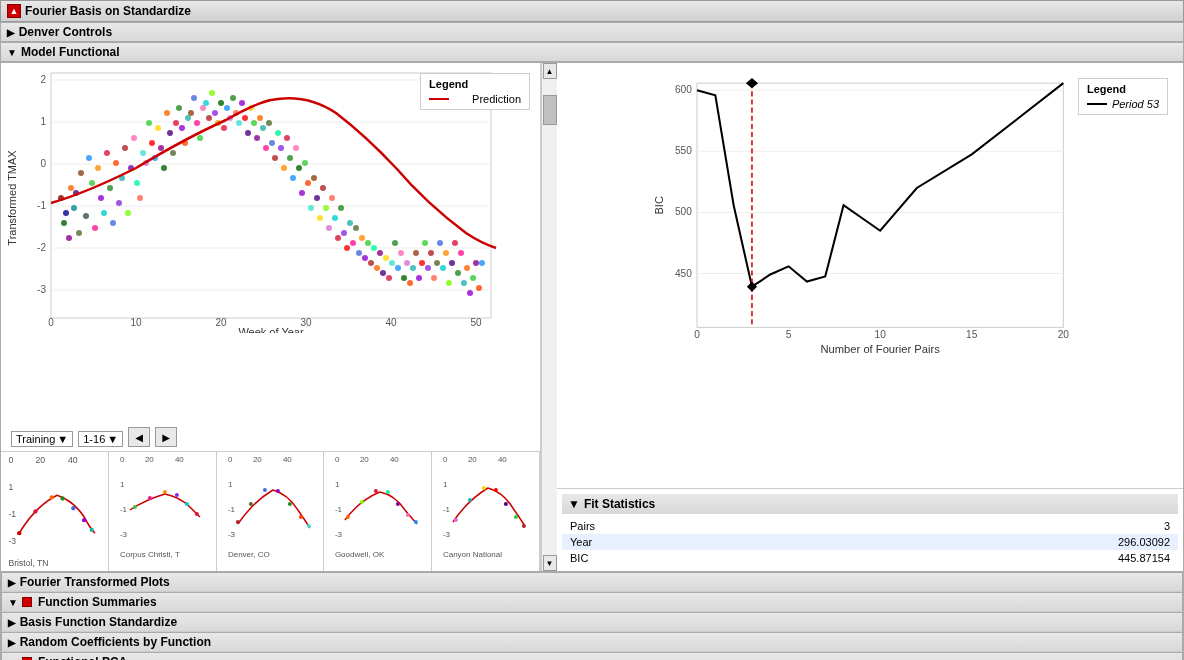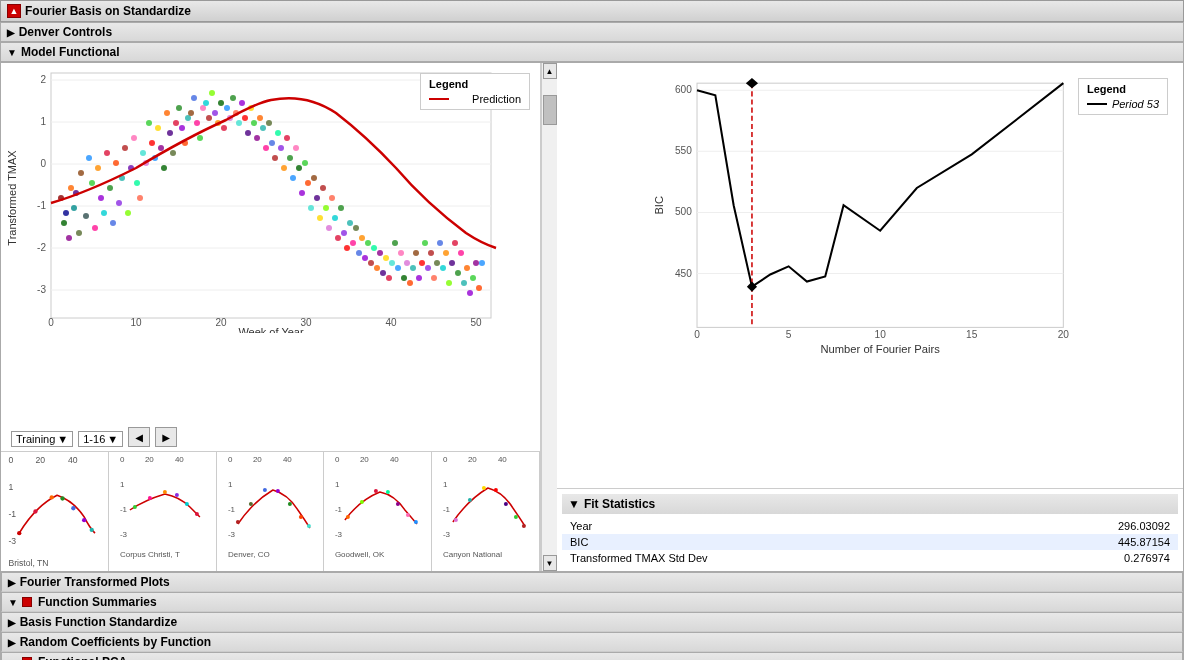--- a/index.html
+++ b/index.html
@@ -595,32 +595,32 @@
       </div>
     </div>
 
     <div class="fit-stats">
       <div class="fit-stats-title">
         <span>▼</span>
         <span>Fit Statistics</span>
       </div>
       <table class="fit-table">
         <tbody id="fit-table-body">
+        <tr>
+              <td>Pairs</td>
+              <td>3</td>
+            </tr>
             <tr>
               <td>Year</td>
               <td>296.03092</td>
             </tr>
             <tr>
               <td>BIC</td>
               <td>445.87154</td>
             </tr>
-            <tr>
-              <td>Transformed TMAX Std Dev</td>
-              <td>0.276974</td>
-            </tr>
           </tbody>
       </table>
     </div>
 
   </div>
 
 </div>
 
 <div class="bottom-sections">
   <div id="bottom-section-container">

